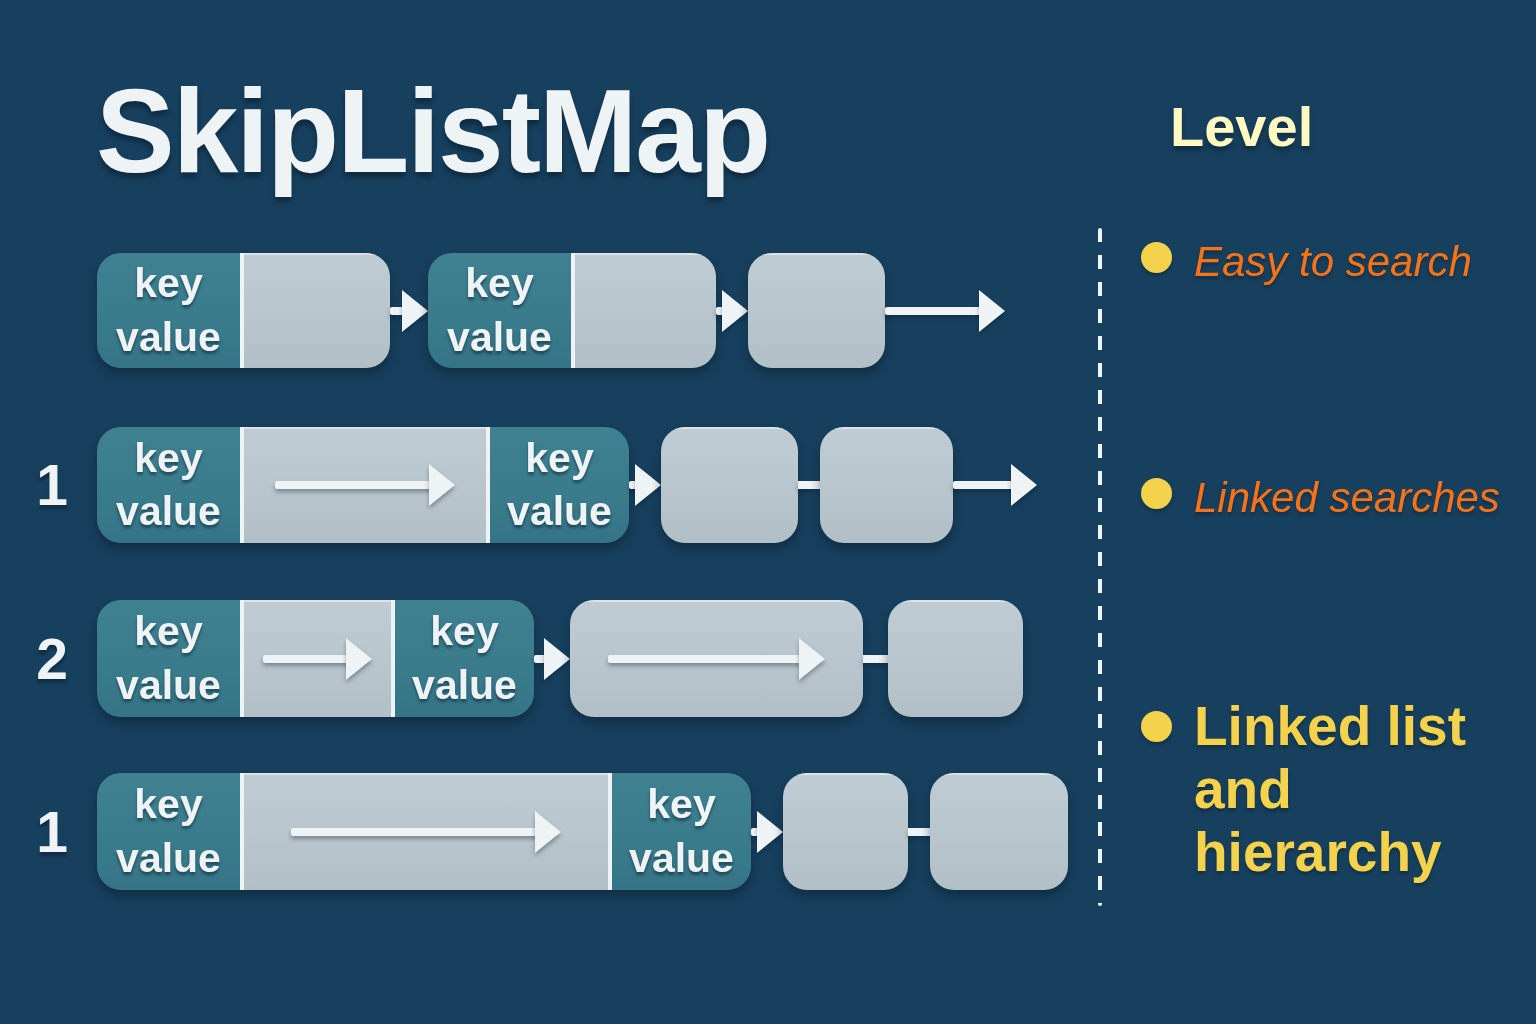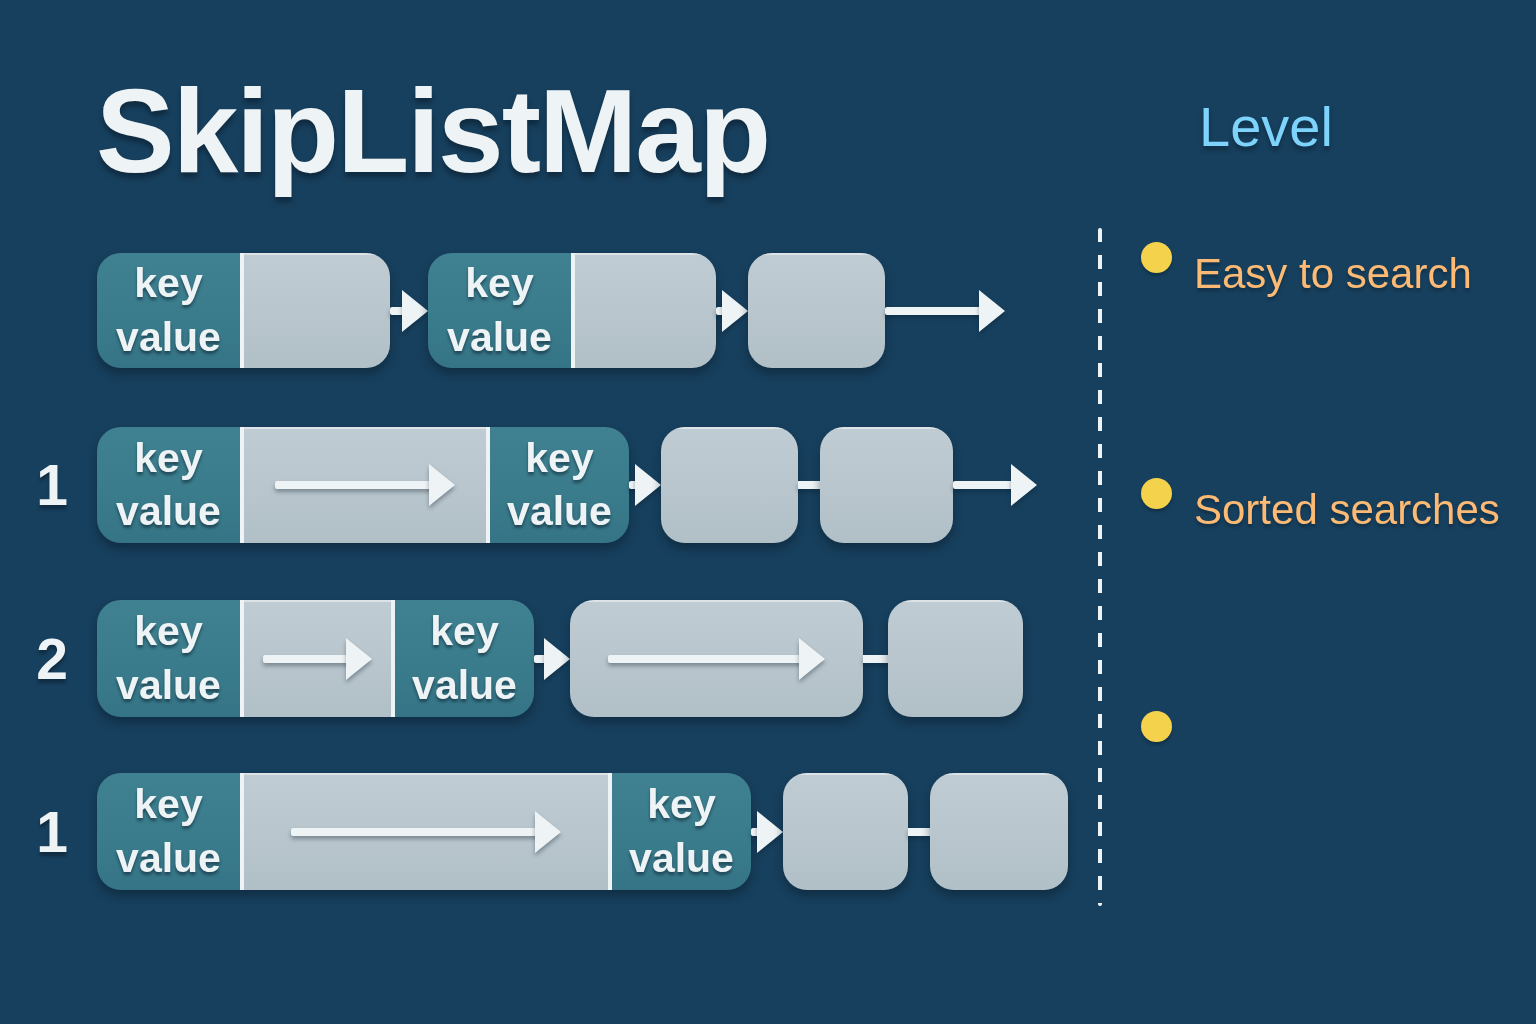--- a/index.html
+++ b/index.html
@@ -58,45 +58,44 @@
     filter:drop-shadow(0 3px 2px rgba(8,24,37,.35));
   }
   .arrow.inner{left:13%;right:13%;}
   .connector{
     position:absolute;top:50%;margin-top:-4px;height:8px;
     background:var(--white);box-shadow:0 3px 4px rgba(8,24,37,.35);
   }
   
   .level-heading{
     position:absolute;left:1170px;top:94px;
-    font-size:56px;font-weight:400;color:#7dd3fc;
+    font-size:56px;font-weight:700;color:#fef9c3;
     text-shadow:0 4px 4px rgba(9,26,40,.5);
-    margin-left:29px;
   }
   .dash-line{
     position:absolute;left:1098px;top:228px;width:4px;height:678px;
     background:repeating-linear-gradient(180deg,
       var(--white) 0px, var(--white) 14px,
       transparent 14px, transparent 27px);
     border-radius:2px;
   }
   .bullet{position:absolute;left:1141px;display:flex;gap:22px;}
   .bullet .dot{
     flex:none;width:31px;height:31px;border-radius:50%;
     background:var(--yellow);margin-top:16px;
     box-shadow:0 3px 3px rgba(9,26,40,.35);
   }
   .btext{width:312px;}
   .btitle{
     color:var(--yellow);font-weight:700;font-size:55px;line-height:63px;
     text-shadow:0 3px 3px rgba(9,26,40,.4);
   }
   .bsub{
-    color:#fdba74;font-size:42px;line-height:46px;margin-top:25px;
-    white-space:nowrap;text-shadow:0 3px 3px rgba(9,26,40,.4);
+    color:#f97316;font-size:42px;line-height:46px;margin-top:13px;
+    white-space:nowrap;text-shadow:0 3px 3px rgba(9,26,40,.4);font-style:italic;
   }
   .bsub:empty{display:none;}
 </style>
 </head>
 <body>
 
 <div class="stage">
 
   <h1 class="page-title">SkipListMap</h1>
 
@@ -240,21 +239,25 @@
   <div class="bullet" style="top:226px">
     <span class="dot"></span>
     <div class="btext">
       <div class="bsub">Easy to search</div>
     </div>
   </div>
 
   <div class="bullet" style="top:462px">
     <span class="dot"></span>
     <div class="btext">
-      <div class="bsub">Sorted searches</div>
+      <div class="bsub">Linked searches</div>
     </div>
   </div>
 
   <div class="bullet" style="top:695px">
     <span class="dot"></span>
+    <div class="btext">
+      <div class="btitle">Linked list and hierarchy</div>
+
+    </div>
   </div>
 
 </div>
 
 </body></html>

